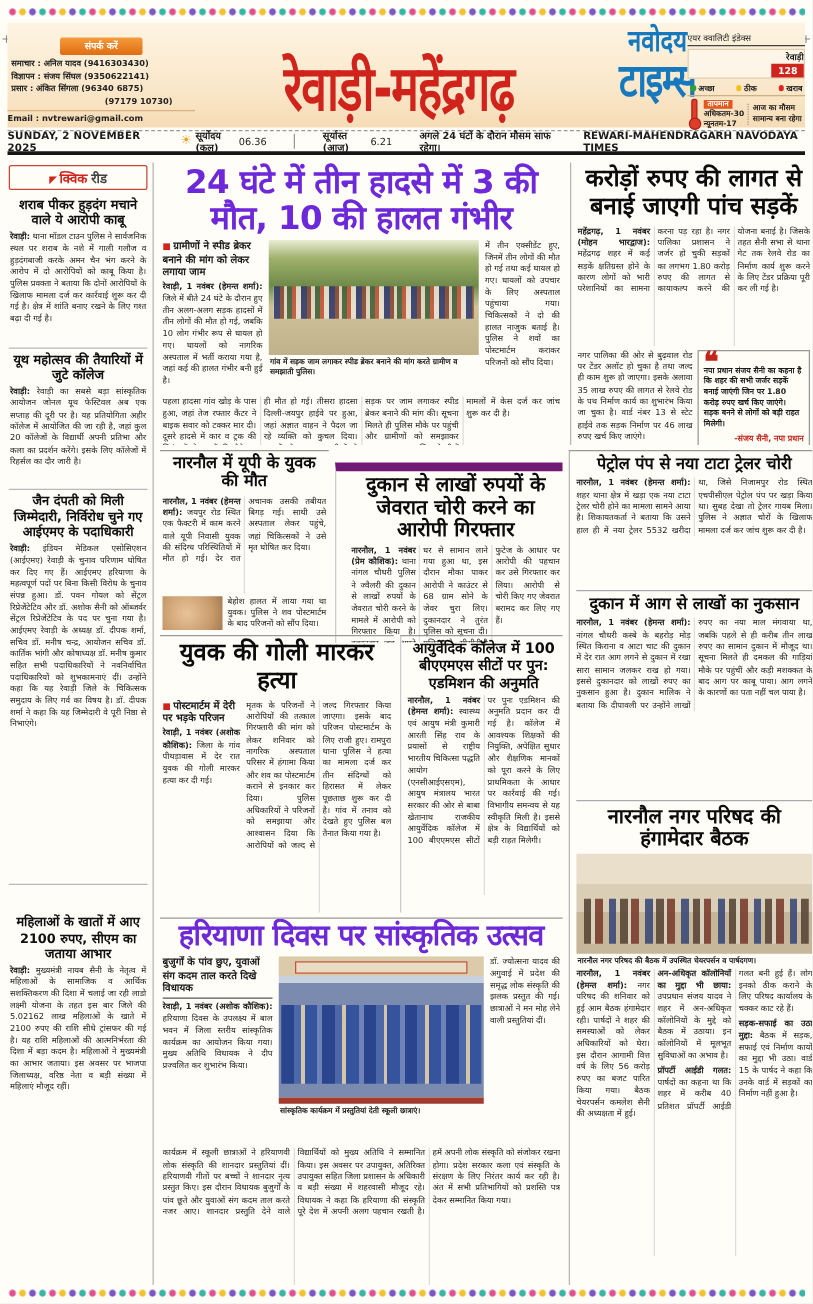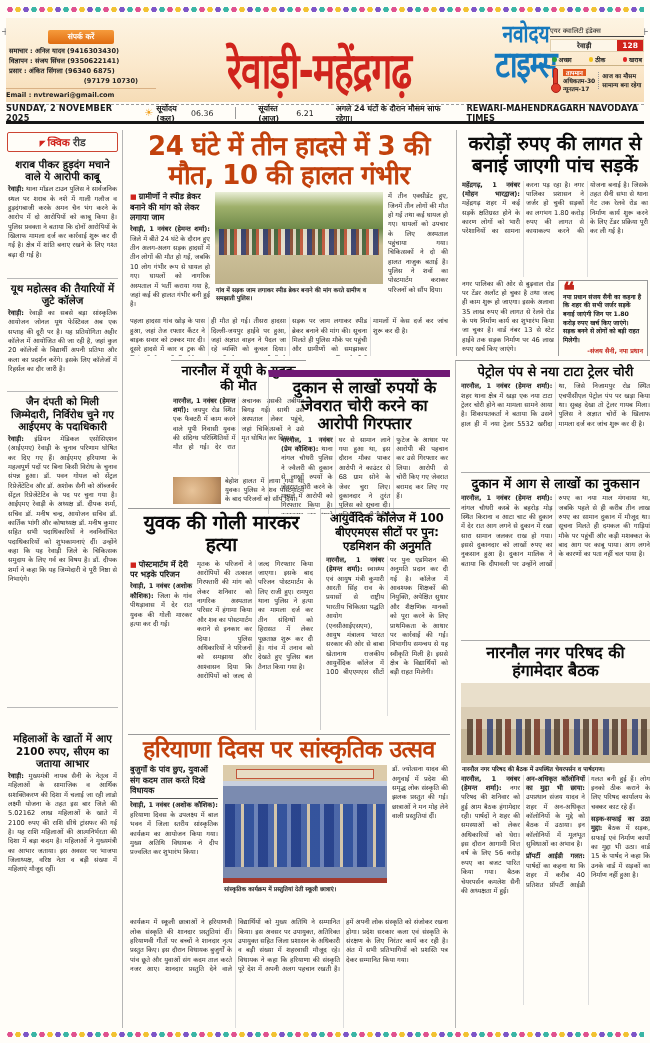--- a/index.html
+++ b/index.html
@@ -29,21 +29,21 @@
   .t-red{position:absolute;left:150px;top:16px;width:326px;text-align:center;
     font-size:37px;font-weight:900;color:#d0231c;letter-spacing:-1px;
     transform:scaleY(1.35);transform-origin:top center;white-space:nowrap;}
   .t-blue{position:absolute;left:476px;top:4px;width:88px;text-align:center;color:#1679bd;
     font-weight:900;line-height:1;transform:scaleY(1.25);transform-origin:top center;}
   .t-blue-top{display:block;font-size:19px;letter-spacing:0;}
   .t-blue-bot{display:block;font-size:29px;letter-spacing:-1px;margin-top:1px;}
   
   .aqi{position:absolute;right:0;top:8px;width:94px;font-size:6.3px;}
   .aqi-title{font-weight:400;text-align:left;border-bottom:1px solid #444;padding-bottom:1px;font-size:6.8px;}
-  .aqi-row{display:flex;align-items:flex-end;margin-top:2px;background:#fdf6e8;border:1px solid #e0cfae;}
+  .aqi-row{display:flex;align-items:flex-end;margin-top:2px;background:#fdf6e8;border:1px solid #e0cfae;flex-direction:column;}
   .aqi-city{flex:1;text-align:center;font-weight:800;font-size:7px;padding:1px 0;}
   .aqi-val{background:#d0231c;color:#fff;font-weight:800;padding:1px 5px;font-size:7.5px;}
   .aqi-legend{display:flex;justify-content:space-between;margin-top:2px;border-bottom:1px solid #cbb férfiak;border-bottom:1px solid #cbb285;padding:1px 2px;}
   .lg{display:flex;align-items:center;gap:2px;font-weight:700;}
   .lg i{width:4.5px;height:4.5px;border-radius:50%;display:inline-block;}
   .aqi-bottom{display:flex;gap:3px;margin-top:2px;align-items:center;}
   .thermo{width:10px;height:25px;position:relative;flex:0 0 10px;}
   .thermo::before{content:"";position:absolute;left:3px;top:0;width:3px;height:19px;background:#e03c2a;border:1px solid #a8221a;border-radius:2px;}
   .thermo::after{content:"";position:absolute;left:0.5px;bottom:0;width:8px;height:8px;background:#e03c2a;border:1px solid #a8221a;border-radius:50%;}
   .temp-col{line-height:1.3;}
@@ -69,21 +69,21 @@
   .qr-ic{color:#d0231c;font-size:8px;margin-right:2px;}
   .qr-red{color:#d0231c;} .qr-black{color:#444;margin-left:3px;}
   .r-art{border-bottom:1px solid #b9b9b9;padding:3px 1px 4px 1px;overflow:hidden;}
   .r-art:last-child{border-bottom:none;}
   .r-title{font-size:10.3px;font-weight:900;text-align:center;line-height:1.18;margin:0 0 3px 0;color:#101010;}
   .txt{font-size:6.6px;line-height:1.42;text-align:justify;margin:0;color:#1d1d1d;}
   .dl{font-weight:800;}
   .r-a1{height:128px;} .r-a2{height:118px;} .r-a3{height:328px;} .r-a4{height:310px;margin-top:21px;}
   
   .art{position:absolute;overflow:hidden;padding:1px 2px;}
-  .h-xxl{font-size:26px;font-weight:900;text-align:center;line-height:1.1;margin:1px 0 3px 0;letter-spacing:-.5px;color:#c2410c;}
+  .h-xxl{font-size:26px;font-weight:900;text-align:center;line-height:1.1;margin:1px 0 3px 0;letter-spacing:-.5px;color:#6d28d9;}
   .h-xl{font-size:19px;font-weight:900;text-align:center;line-height:1.15;margin:2px 0 4px 0;color:#0c0c0c;}
   .h-lg{font-size:16px;font-weight:900;text-align:center;line-height:1.12;margin:1px 0 3px 0;color:#0c0c0c;}
   .h-md{font-size:13px;font-weight:900;text-align:center;line-height:1.18;margin:1px 0 3px 0;color:#0c0c0c;}
   .h-sm{font-size:11.5px;font-weight:900;text-align:center;line-height:1.22;margin:1px 0 3px 0;color:#0c0c0c;}
   .subhead{font-size:8px;font-weight:800;line-height:1.3;margin-bottom:2px;}
   .sq{color:#d0231c;font-size:7px;margin-right:2px;}
   .cols2{column-count:2;column-gap:6px;column-rule:1px solid #ddd;}
   .cols3{column-count:3;column-gap:6px;column-rule:1px solid #ddd;}
   .cols4{column-count:4;column-gap:6px;column-rule:1px solid #ddd;}
   .photo{position:relative;background:#cfc6ae;overflow:hidden;}
@@ -98,21 +98,21 @@
     background:repeating-linear-gradient(90deg,#323c6e 0 5px,#8a4a33 5px 8px,#e2d8c4 8px 11px,#44633c 11px 15px,#c3553a 15px 18px,#e8e2d2 18px 22px);}
   .a1-right{flex:1;}
   .a1-bottom{height:64px;overflow:hidden;margin-top:3px;}
   .art-roads{left:328px;top:0;width:194px;height:226px;border-left:1px solid #b5b5b5;padding-left:5px;}
   .a2-top{height:96px;overflow:hidden;}
   .a2-bottom{display:flex;gap:4px;margin-top:3px;height:104px;overflow:hidden;justify-content:space-between;}
   .a2-bottom .txt{width:92px;}
   .quote{flex:1;border:1px solid #999;background:#fffdf6;padding:2px 4px 2px 4px;font-size:6.2px;font-weight:600;line-height:1.4;}
   .qmark{color:#c2251a;font-size:22px;line-height:.7;display:block;font-family:"DejaVu Serif",serif;height:10px;}
   .q-attr{color:#c2251a;font-weight:800;text-align:right;margin-top:2px;font-size:6.4px;}
-  .art-up{left:0;top:230px;width:135px;height:144px;border-top:1px solid #999;margin-left:43px;}
+  .art-up{left:0;top:230px;width:135px;height:144px;border-top:1px solid #999;}
   .a3-row{display:flex;gap:4px;margin-top:2px;}
   .ph-hand{width:48px;height:34px;flex:0 0 48px;background:radial-gradient(circle at 40% 40%,#e8c49a,#c79a6b 60%,#9a6f4a);}
   .art-jewel{left:140px;top:240px;width:182px;height:144px;border-top:7px solid #701a75;border-left:1px solid #ccc;padding-left:12px;}
   .colC{left:327px;top:230px;width:195px;height:668px;border-top:1px solid #999;border-left:1px solid #b5b5b5;padding-left:5px;position:absolute;overflow:hidden;}
   .c-art{border-bottom:1px solid #aaa;padding:2px 0 3px 0;overflow:hidden;}
   .c-petrol{height:112px;} .c-fire{height:168px;} .c-parishad{height:378px;border-bottom:none;}
   .ph-meet{height:80px;background:linear-gradient(180deg,#e9dfcb 0 30%,#dbceb6 30% 58%,#c6b79a 58% 100%);}
   .ph-meet::after{content:"";position:absolute;left:3px;right:3px;bottom:8px;height:45%;opacity:.9;
     background:repeating-linear-gradient(90deg,transparent 0 3px,#5a4636 3px 9px,#d9d2c0 9px 12px,#7a3e2e 12px 18px,transparent 18px 23px,#3c4a78 23px 29px);}
   .art-murder{left:0;top:378px;width:187px;height:222px;border-top:1px solid #999;}

